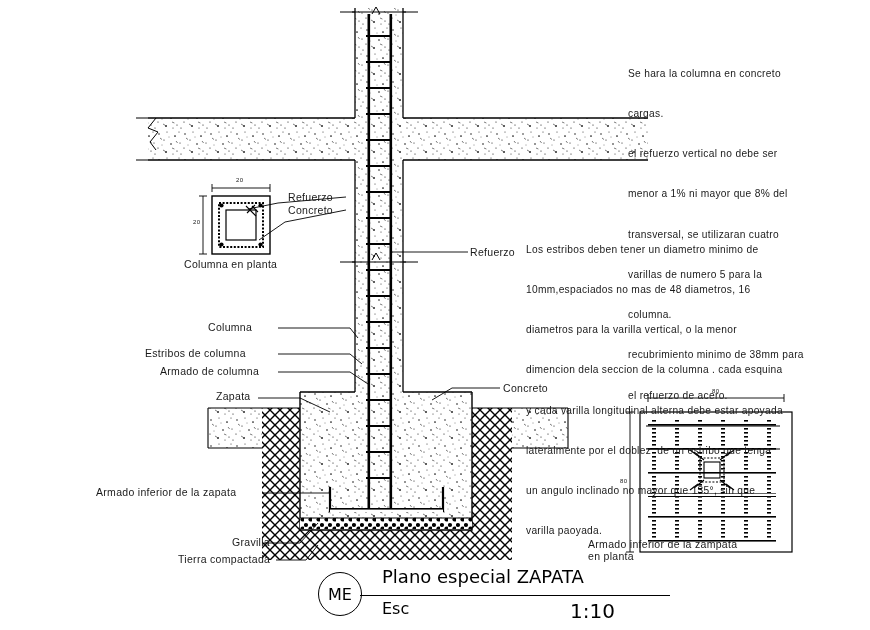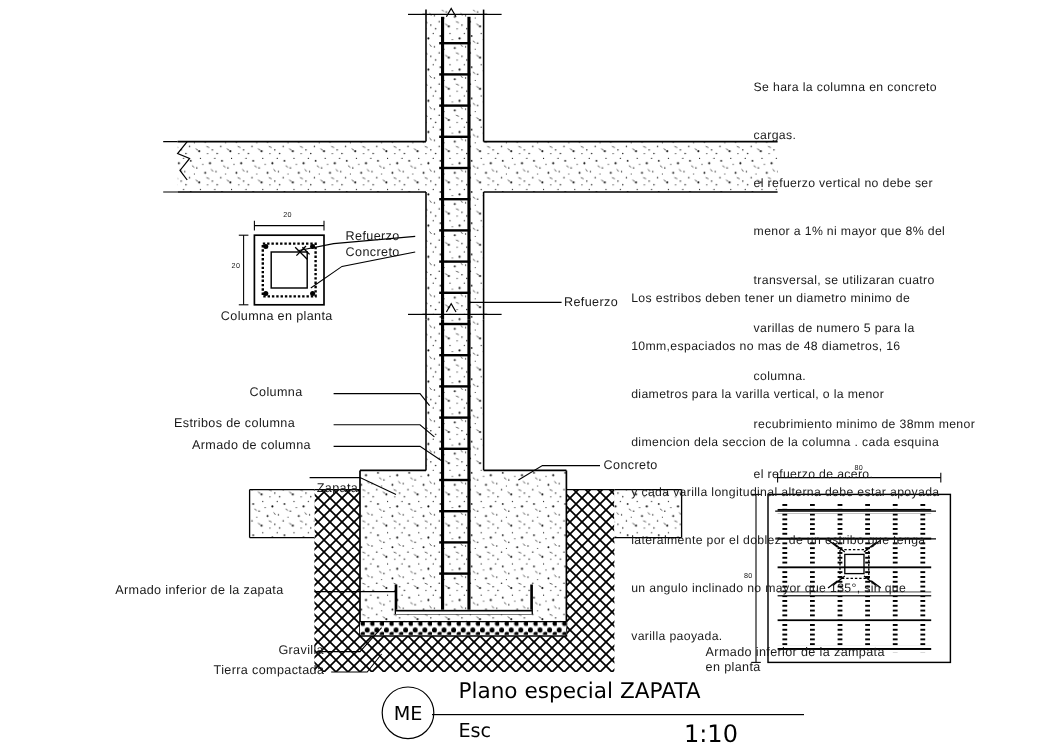--- a/index.html
+++ b/index.html
@@ -250,21 +250,21 @@
   </svg>
 
   <div class="txt note" style="left:628px;top:40px;">
     <div>Se hara la columna en concreto</div>
     <div>cargas.</div>
     <div>el refuerzo vertical no debe ser</div>
     <div>menor a 1% ni mayor que 8% del</div>
     <div>transversal, se utilizaran cuatro</div>
     <div>varillas de numero 5 para la</div>
     <div>columna.</div>
-    <div>recubrimiento minimo de 38mm menor</div>
+    <div>recubrimiento minimo de 38mm para</div>
     <div>el refuerzo de acero.</div>
   </div>
 
   <div class="txt note" style="left:526px;top:216px;">
     <div>Los estribos deben tener un diametro minimo de</div>
     <div>10mm,espaciados no mas de 48 diametros, 16</div>
     <div>diametros para la varilla vertical, o la menor</div>
     <div>dimencion dela seccion de la columna . cada esquina</div>
     <div>y cada varilla longitudinal alterna debe estar apoyada</div>
     <div>lateralmente por el doblez  de un estribo que tenga</div>
@@ -277,21 +277,21 @@
   <div class="txt cap" style="left:184px;top:258px;">Columna en planta</div>
   <div class="txt lblsm" style="left:236px;top:177px;font-size:6px;">20</div>
   <div class="txt lblsm" style="left:193px;top:219px;font-size:6px;">20</div>
 
   <div class="txt lbl" style="left:470px;top:246px;">Refuerzo</div>
   <div class="txt lbl" style="left:503px;top:382px;">Concreto</div>
 
   <div class="txt lbl" style="left:208px;top:321px;">Columna</div>
   <div class="txt lbl" style="left:145px;top:347px;">Estribos de columna</div>
   <div class="txt lbl" style="left:148px;top:365px;margin-left:12px;">Armado de columna</div>
-  <div class="txt lbl" style="left:216px;top:401px;margin-left:48px;">Zapata</div>
+  <div class="txt lbl" style="left:216px;top:390px;">Zapata</div>
   <div class="txt lbl" style="left:96px;top:486px;">Armado inferior de la zapata</div>
   <div class="txt lbl" style="left:232px;top:536px;">Gravilla</div>
   <div class="txt lbl" style="left:178px;top:553px;">Tierra compactada</div>
 
   <div class="txt cap" style="left:588px;top:538px;">Armado inferior de la zampata</div>
   <div class="txt cap" style="left:588px;top:550px;">en planta</div>
   <div class="txt lblsm" style="left:712px;top:388px;font-size:6px;">80</div>
   <div class="txt lblsm" style="left:620px;top:478px;font-size:6px;">80</div>
 
   <div class="titleblock">

